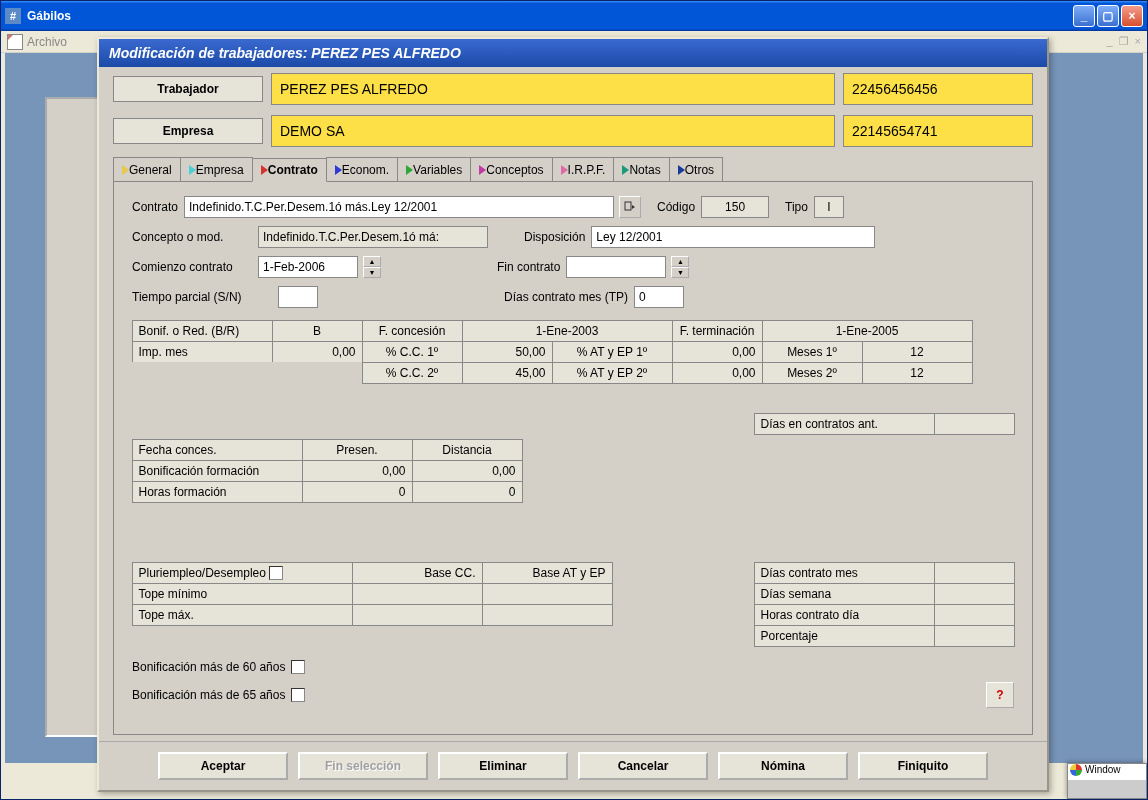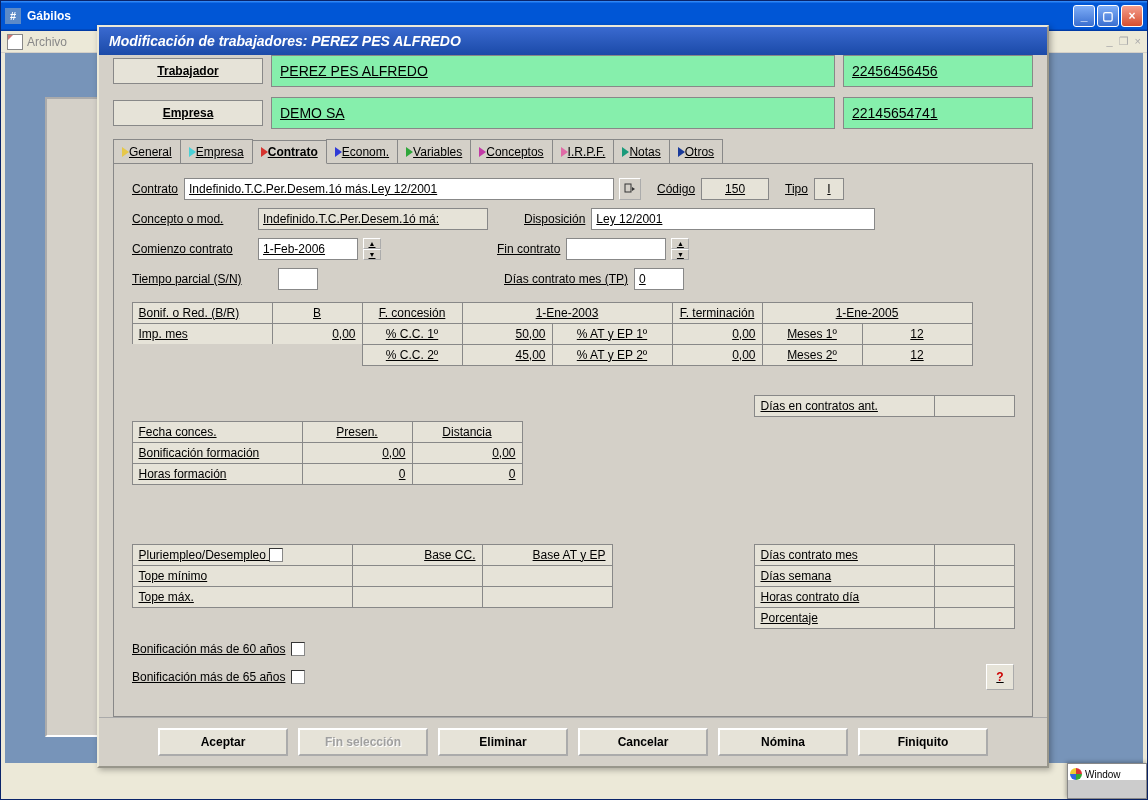--- a/index.html
+++ b/index.html
@@ -77,55 +77,54 @@
   position: absolute;
   top: 44px; left: 40px;
   width: 1000px; height: 640px;
   background: #d4d0c8;
   border: 2px inset #fff;
 }
 
 
 .dialog {
   position: absolute;
-  top: 24px; left: 96px;
+  top: 36px; left: 96px;
   width: 952px;
   background: #d4d0c8;
   border: 2px outset #ece9d8;
   box-shadow: 2px 2px 6px rgba(0,0,0,.3);
 }
 .dialog-titlebar {
   height: 28px;
   background: linear-gradient(to bottom, #3a6ad0, #1b4aa8);
   color: #fff;
   font-weight: bold;
   font-style: italic;
   padding: 0 10px;
   display: flex; align-items: center;
   font-size: 14px;
 }
 .dialog-body {
-  padding: 0 14px;
-  text-decoration: underline;
+  padding: 6px 14px;
 }
 
 
 .header-row {
   display: flex; align-items: center; gap: 8px; margin-bottom: 10px;
 }
 .header-label {
   width: 150px; height: 26px;
   background: #e6e3d8;
   border: 1px solid #888;
   display: flex; align-items: center; justify-content: center;
   font-weight: bold;
 }
 .header-field {
   height: 32px;
-  background: #86efac;
+  background: #fde047;
   border: 1px solid #888;
   padding: 0 8px;
   display: flex; align-items: center;
   font-size: 14px;
 }
 .hf-wide { flex: 1; }
 .hf-num { width: 190px; }
 
 
 .tabs {
@@ -262,21 +261,21 @@
 .taskbar-pop {
   position: absolute;
   right: 0; bottom: 0;
   width: 80px; height: 36px;
   background: #fff;
   border: 1px solid #888;
   box-shadow: -1px -1px 4px rgba(0,0,0,.3);
   font-size: 10px;
   overflow: hidden;
 }
-.taskbar-pop .top { height: 16px; display:flex; align-items:flex-end; padding:0 2px; }
+.taskbar-pop .top { height: 16px; display:flex; align-items:flex-start; padding:0 2px; }
 .flag {
   width:12px; height:12px; margin-right:3px;
   background: conic-gradient(#d33 0 25%, #3a3 0 50%, #36d 0 75%, #ec3 0 100%);
   border-radius:50%;
 }
 .taskbar-pop .bot { height:20px; background:#ccc; }
 </style>
 </head>
 <body>
 

